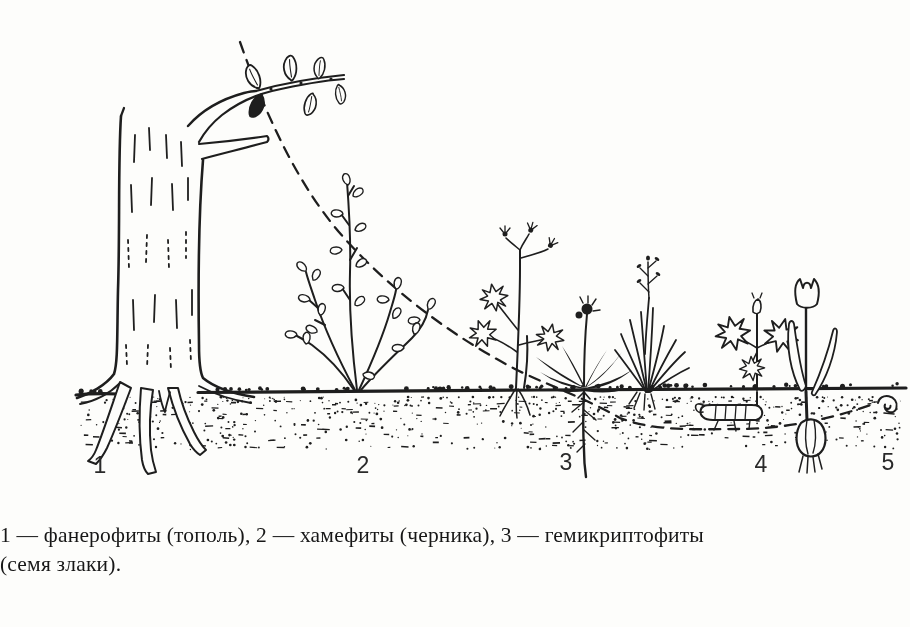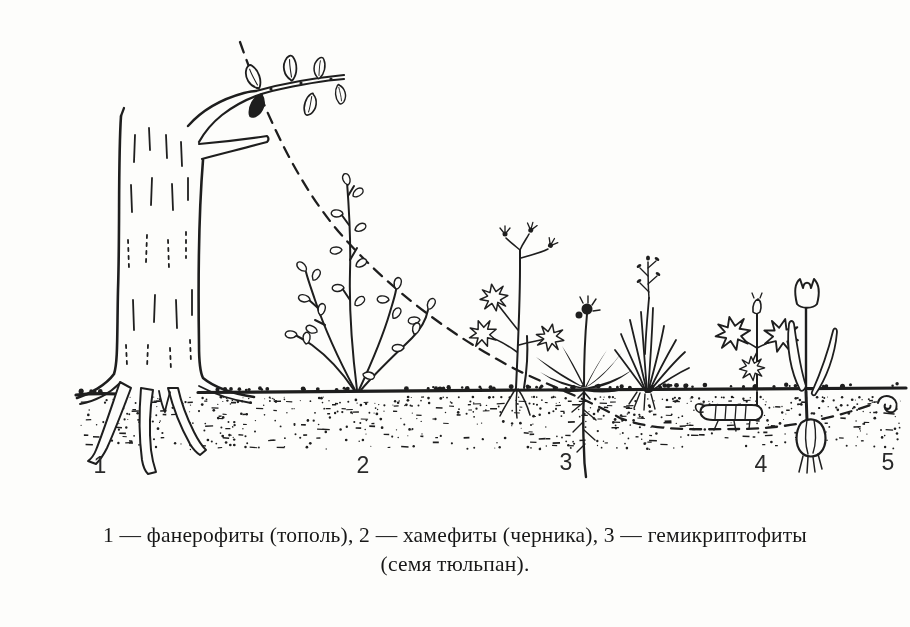--- a/index.html
+++ b/index.html
@@ -20,21 +20,21 @@
   
   .pf{fill:var(--paper);stroke:var(--ink);stroke-linecap:round;stroke-linejoin:round;}
   .num{
     font-family:"Liberation Sans", sans-serif;
     font-size:23px;
     fill:#2a2a2a;
     text-anchor:middle;
   }
   .caption{
     margin-top:16px;
-    text-align:center;
+    text-align:left;
     color:#171717;
     font-size:21.5px;
     line-height:29px;
     letter-spacing:0.2px;
   }
 </style>
 </head>
 <body>
 
 <div class="page">
@@ -1072,16 +1072,16 @@
     <text class="num" x="100" y="473">1</text>
     <text class="num" x="363" y="473">2</text>
     <text class="num" x="566" y="470">3</text>
     <text class="num" x="761" y="472">4</text>
     <text class="num" x="888" y="470">5</text>
   </g>
 </svg>
 
 <div class="caption">
   <div>1 — фанерофиты (тополь), 2 — хамефиты (черника), 3 — гемикриптофиты</div>
-  <div>(семя тюльпан).</div>
+  <div>(семя злаки).</div>
 </div>
 
 </div>
 
 </body></html>

